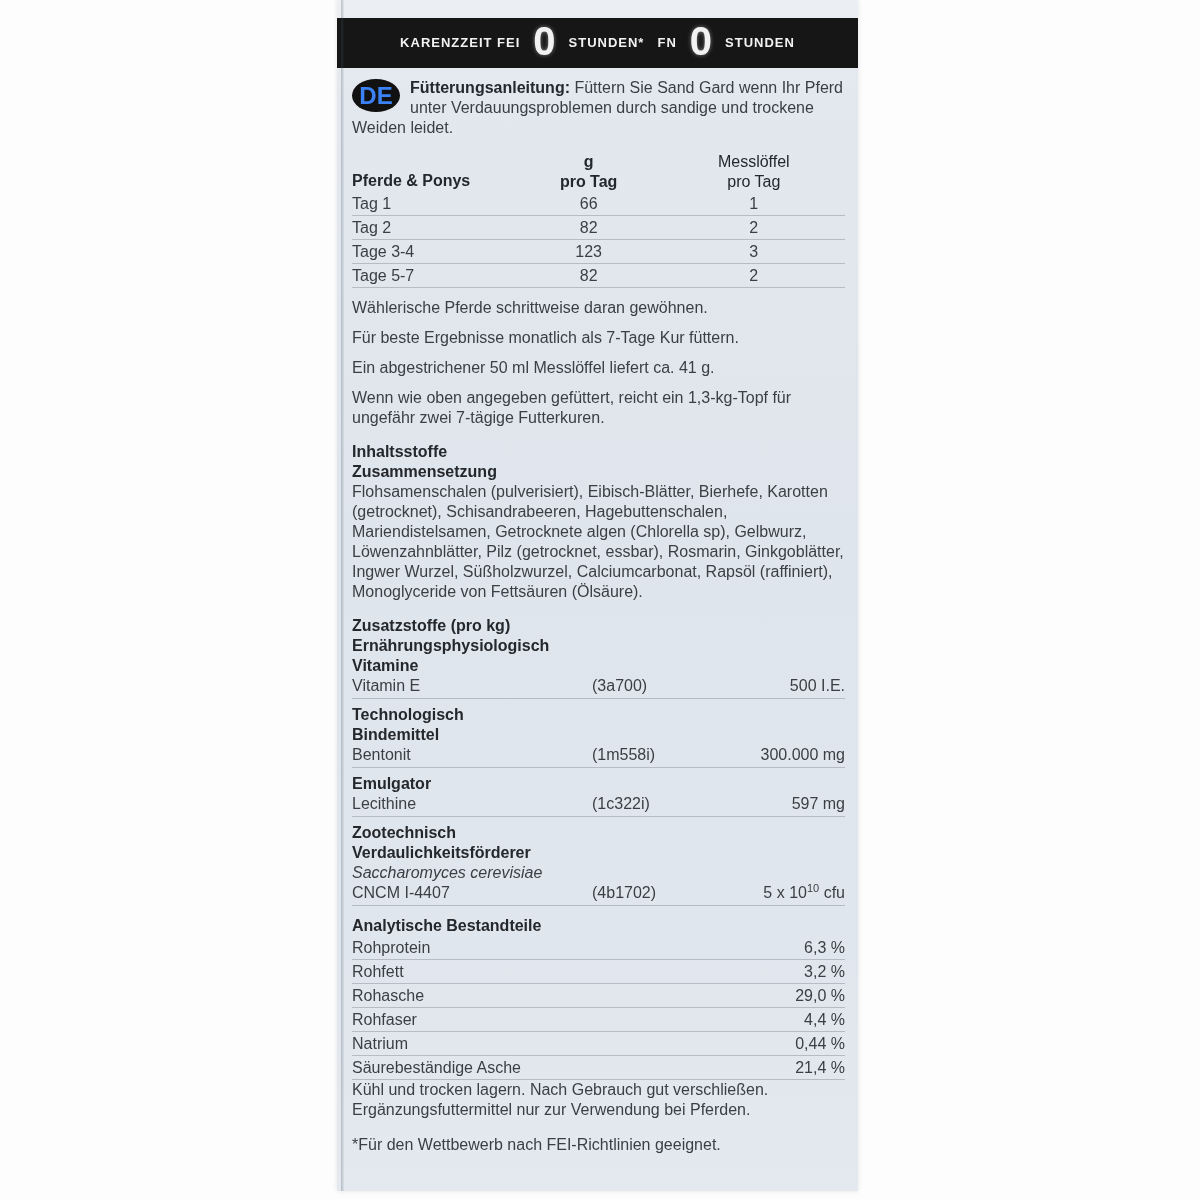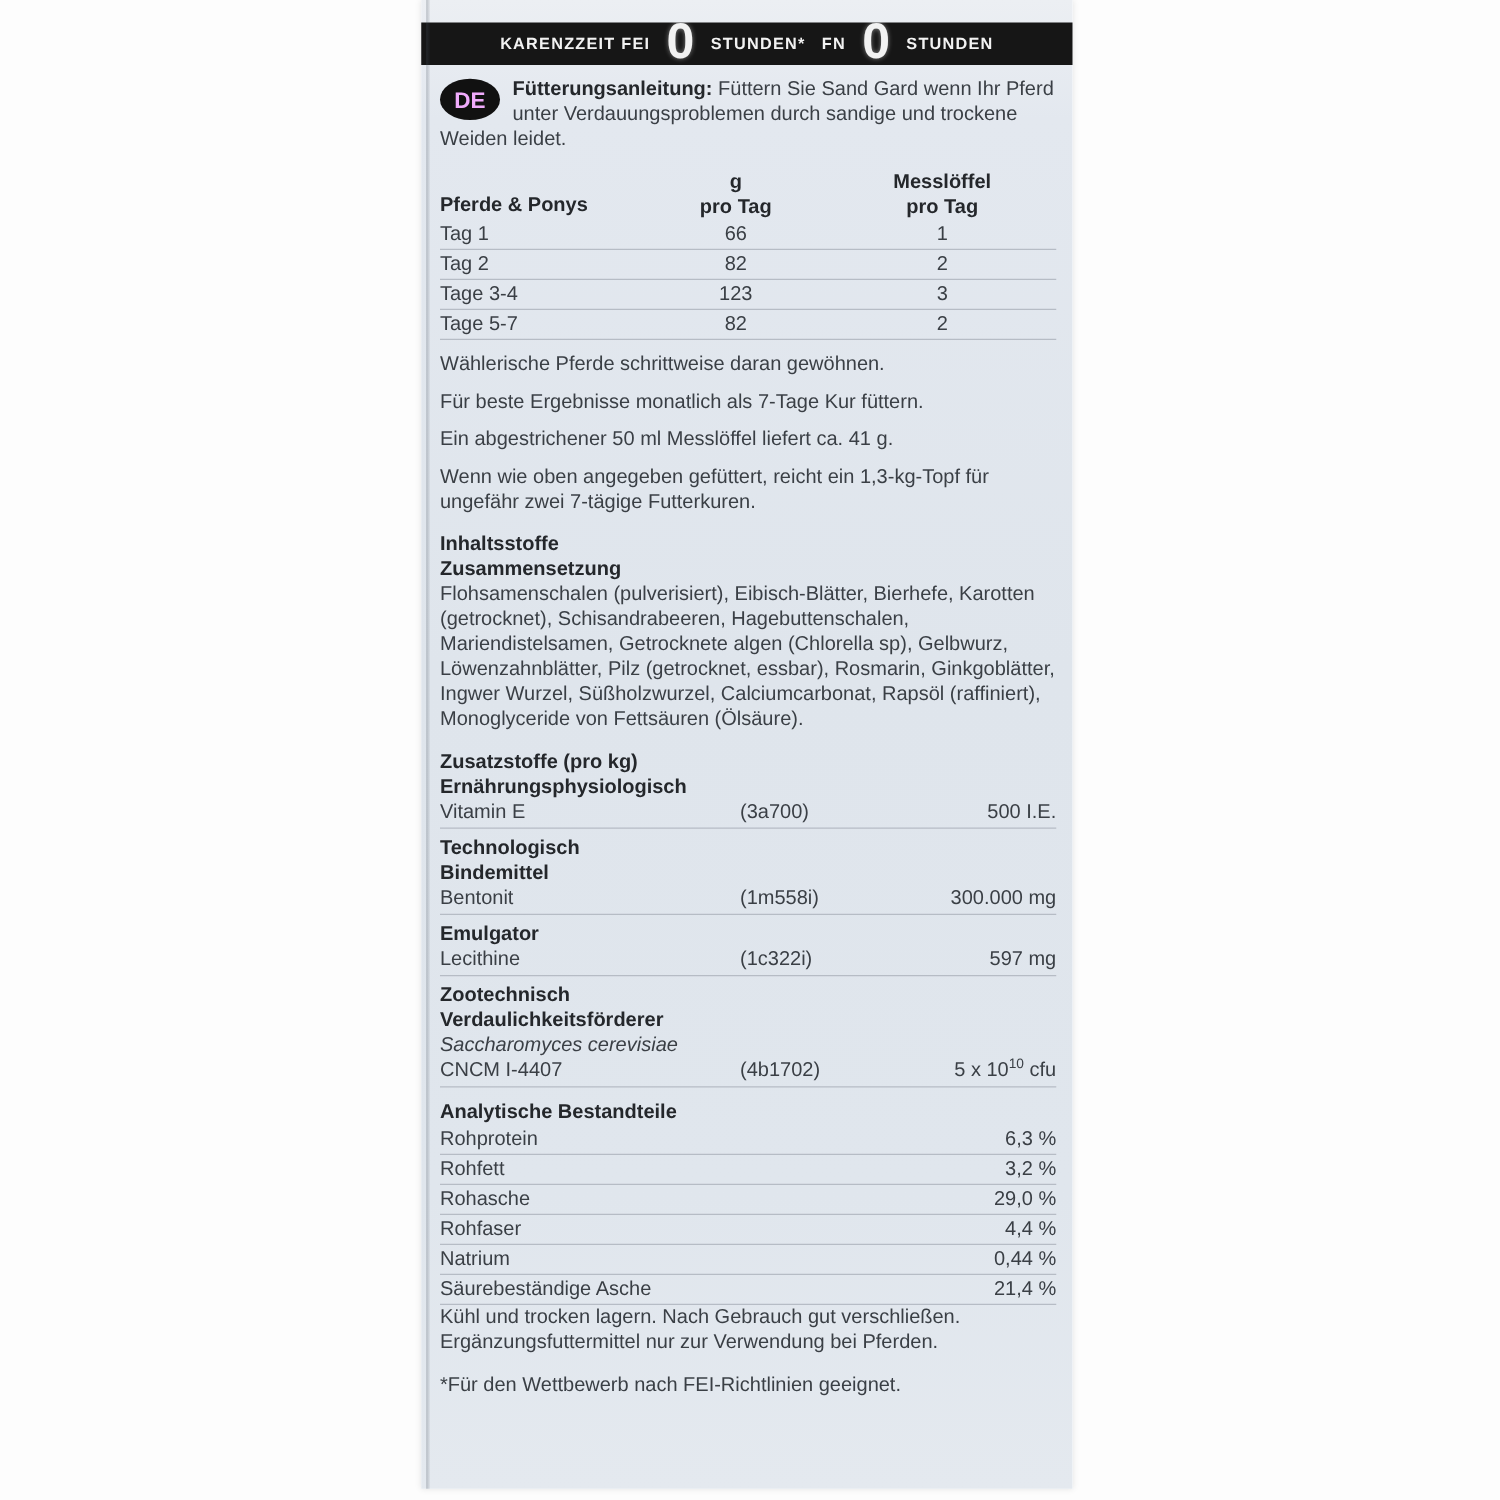--- a/index.html
+++ b/index.html
@@ -18,40 +18,40 @@
     padding:0 13px 0 15px;
     font-size:16px;line-height:20px;
   }
   .label::before{
     content:"";position:absolute;left:4px;top:0;bottom:0;width:3px;
     background:linear-gradient(90deg,rgba(70,80,92,0.30),rgba(70,80,92,0.05));
   }
   .bold{font-weight:bold;color:#24272b;}
   
   .bar{
-    margin:18px -13px 0 -15px;height:34px;background:#161616;
+    margin:18px -13px 0 -15px;height:50px;background:#161616;
     display:flex;align-items:center;justify-content:center;gap:13px;
     color:#f2f2f2;
   }
   .bar .blabel{font-size:13px;font-weight:bold;letter-spacing:1px;}
   .bar .bzero{font-size:40px;font-weight:bold;line-height:40px;margin-top:-4px;text-shadow:0 0 4px rgba(255,255,255,0.45);}
   
   .feeding{margin-top:10px;}
   .de-badge{
     float:left;width:48px;height:33px;background:#111;border-radius:50%;
-    color:#f0abfc;font-weight:bold;font-size:18px;
+    color:#3b82f6;font-weight:bold;font-size:24px;
     display:flex;align-items:center;justify-content:center;
     margin:1px 10px 2px 0;
   }
   
   .dtable{margin-top:14px;}
   .dhead{display:flex;align-items:flex-end;}
   .dhead .c1{width:33%;font-weight:bold;color:#24272b;padding-bottom:1px;}
   .dhead .c2{width:30%;text-align:center;font-weight:bold;color:#24272b;}
-  .dhead .c3{width:37%;text-align:center;font-weight:bold;color:#24272b;}
+  .dhead .c3{width:37%;text-align:center;font-weight:normal;color:#24272b;}
   .drow{display:flex;border-bottom:1px solid #b6bcc5;height:23px;align-items:center;}
   .drow .c1{width:33%;}
   .drow .c2{width:30%;text-align:center;}
   .drow .c3{width:37%;text-align:center;}
   
   .note{margin:10px 0 0 0;}
   
   .section{margin-top:14px;}
   .h{font-weight:bold;color:#24272b;}
   .italic{font-style:italic;}
@@ -129,20 +129,21 @@
     <div class="h">Inhaltsstoffe</div>
     <div class="h">Zusammensetzung</div>
     <div>Flohsamenschalen (pulverisiert), Eibisch-Blätter, Bierhefe, Karotten (getrocknet), Schisandrabeeren, Hagebuttenschalen, Mariendistelsamen, Getrocknete algen (Chlorella sp), Gelbwurz, Löwenzahnblätter, Pilz (getrocknet, essbar), Rosmarin, Ginkgoblätter, Ingwer Wurzel, Süßholzwurzel, Calciumcarbonat, Rapsöl (raffiniert), Monoglyceride von Fettsäuren (Ölsäure).</div>
   </div>
 
   <div class="section">
     <div class="h">Zusatzstoffe (pro kg)</div>
 
     <div>
       <div class="h">Ernährungsphysiologisch</div>
+      <div class="h">Vitamine</div>
       <div class="arow">
         <span class="an">Vitamin E</span>
         <span class="ac">(3a700)</span>
         <span class="av">500 I.E.</span>
       </div>
     </div>
 
     <div class="agroup">
       <div class="h">Technologisch</div>
       <div class="h">Bindemittel</div>

